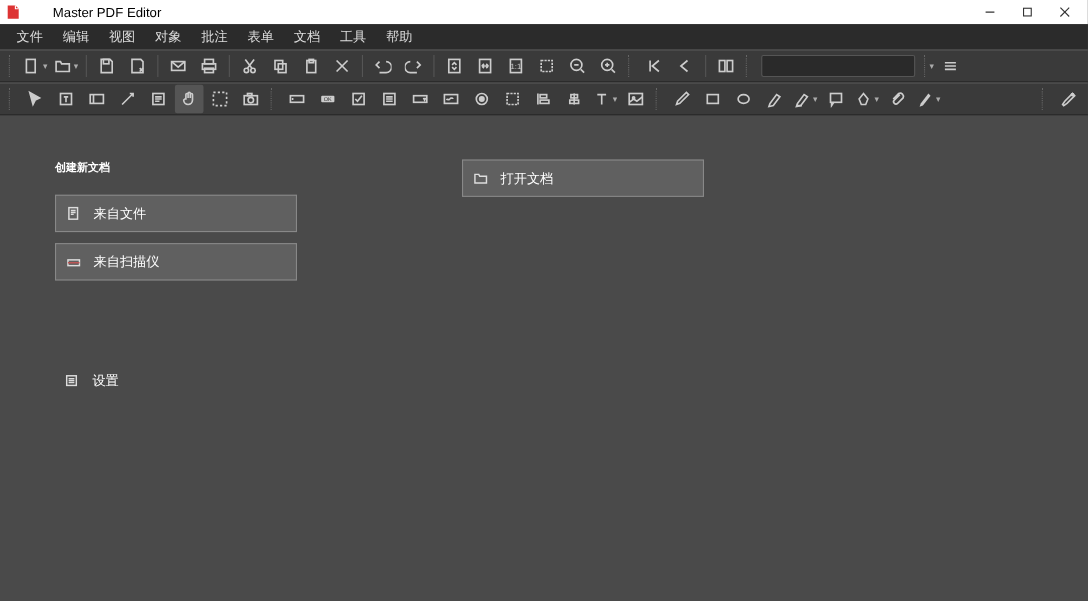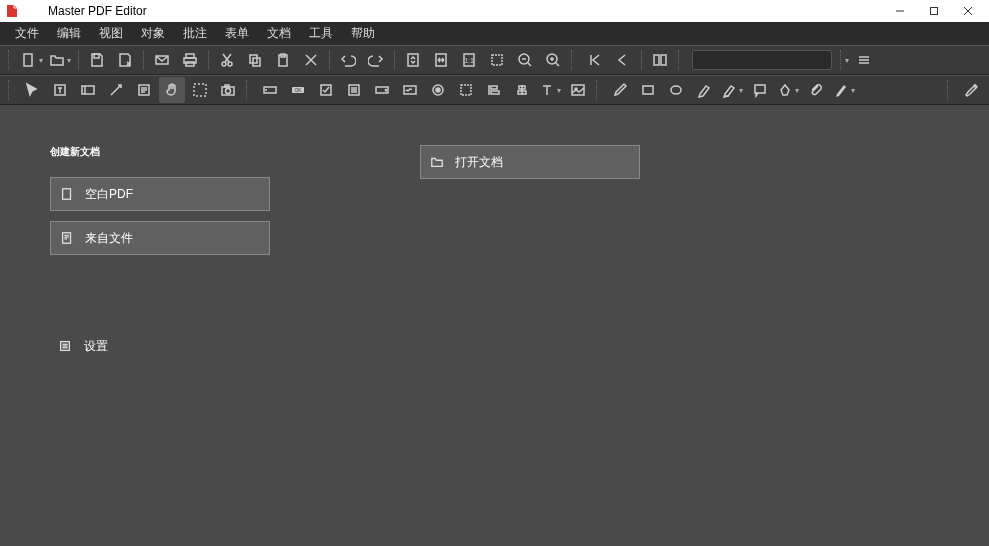--- a/index.html
+++ b/index.html
@@ -422,32 +422,33 @@
     </div>
 </div>
 
 <div class="main-area">
   <div class="start-col">
     <div class="section-title">创建新文档</div>
     <div class="action-btn">
       <span class="ic">
           <svg viewBox="0 0 16 16">
             <rect x="3" y="2" width="9" height="12"></rect>
-          </svg>
-        </span>
-      <span>空白PDF</span>
-    </div>
-    <div class="action-btn">
-      <span class="ic">
-          <svg viewBox="0 0 16 16">
-            <rect x="3" y="2" width="9" height="12"></rect>
             <path d="M5 5h5M5 7h5M5 9h3"></path>
           </svg>
         </span>
       <span>来自文件</span>
+    </div>
+    <div class="action-btn">
+      <span class="ic">
+          <svg viewBox="0 0 16 16">
+            <rect x="2" y="6" width="12" height="6"></rect>
+            <line x1="2" y1="9" x2="14" y2="9" stroke="#b55"></line>
+          </svg>
+        </span>
+      <span>来自扫描仪</span>
     </div>
 
     <div style="height:70px"></div>
 
     <div class="link-row">
       <span class="ic">
           <svg viewBox="0 0 16 16">
             <rect x="3" y="3" width="10" height="10"></rect>
             <line x1="5" y1="6" x2="11" y2="6"></line>
             <line x1="5" y1="8" x2="11" y2="8"></line>

